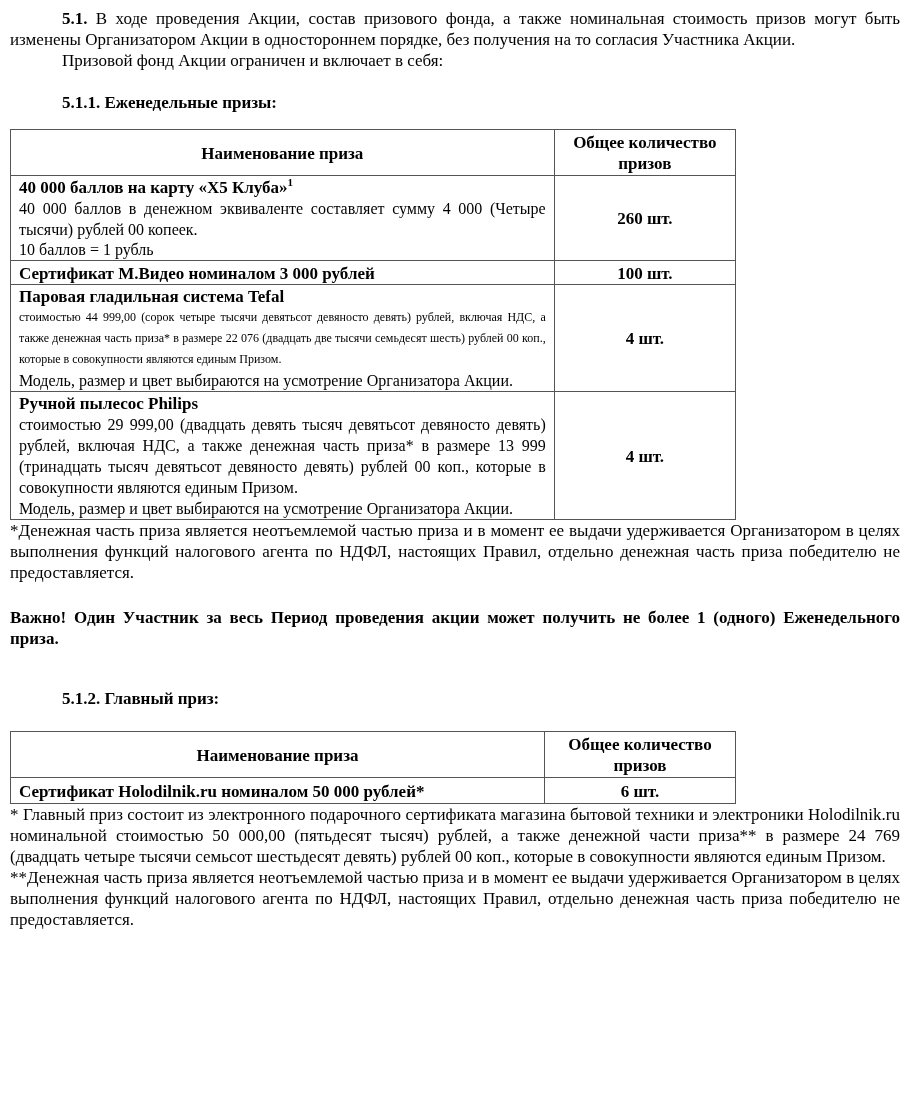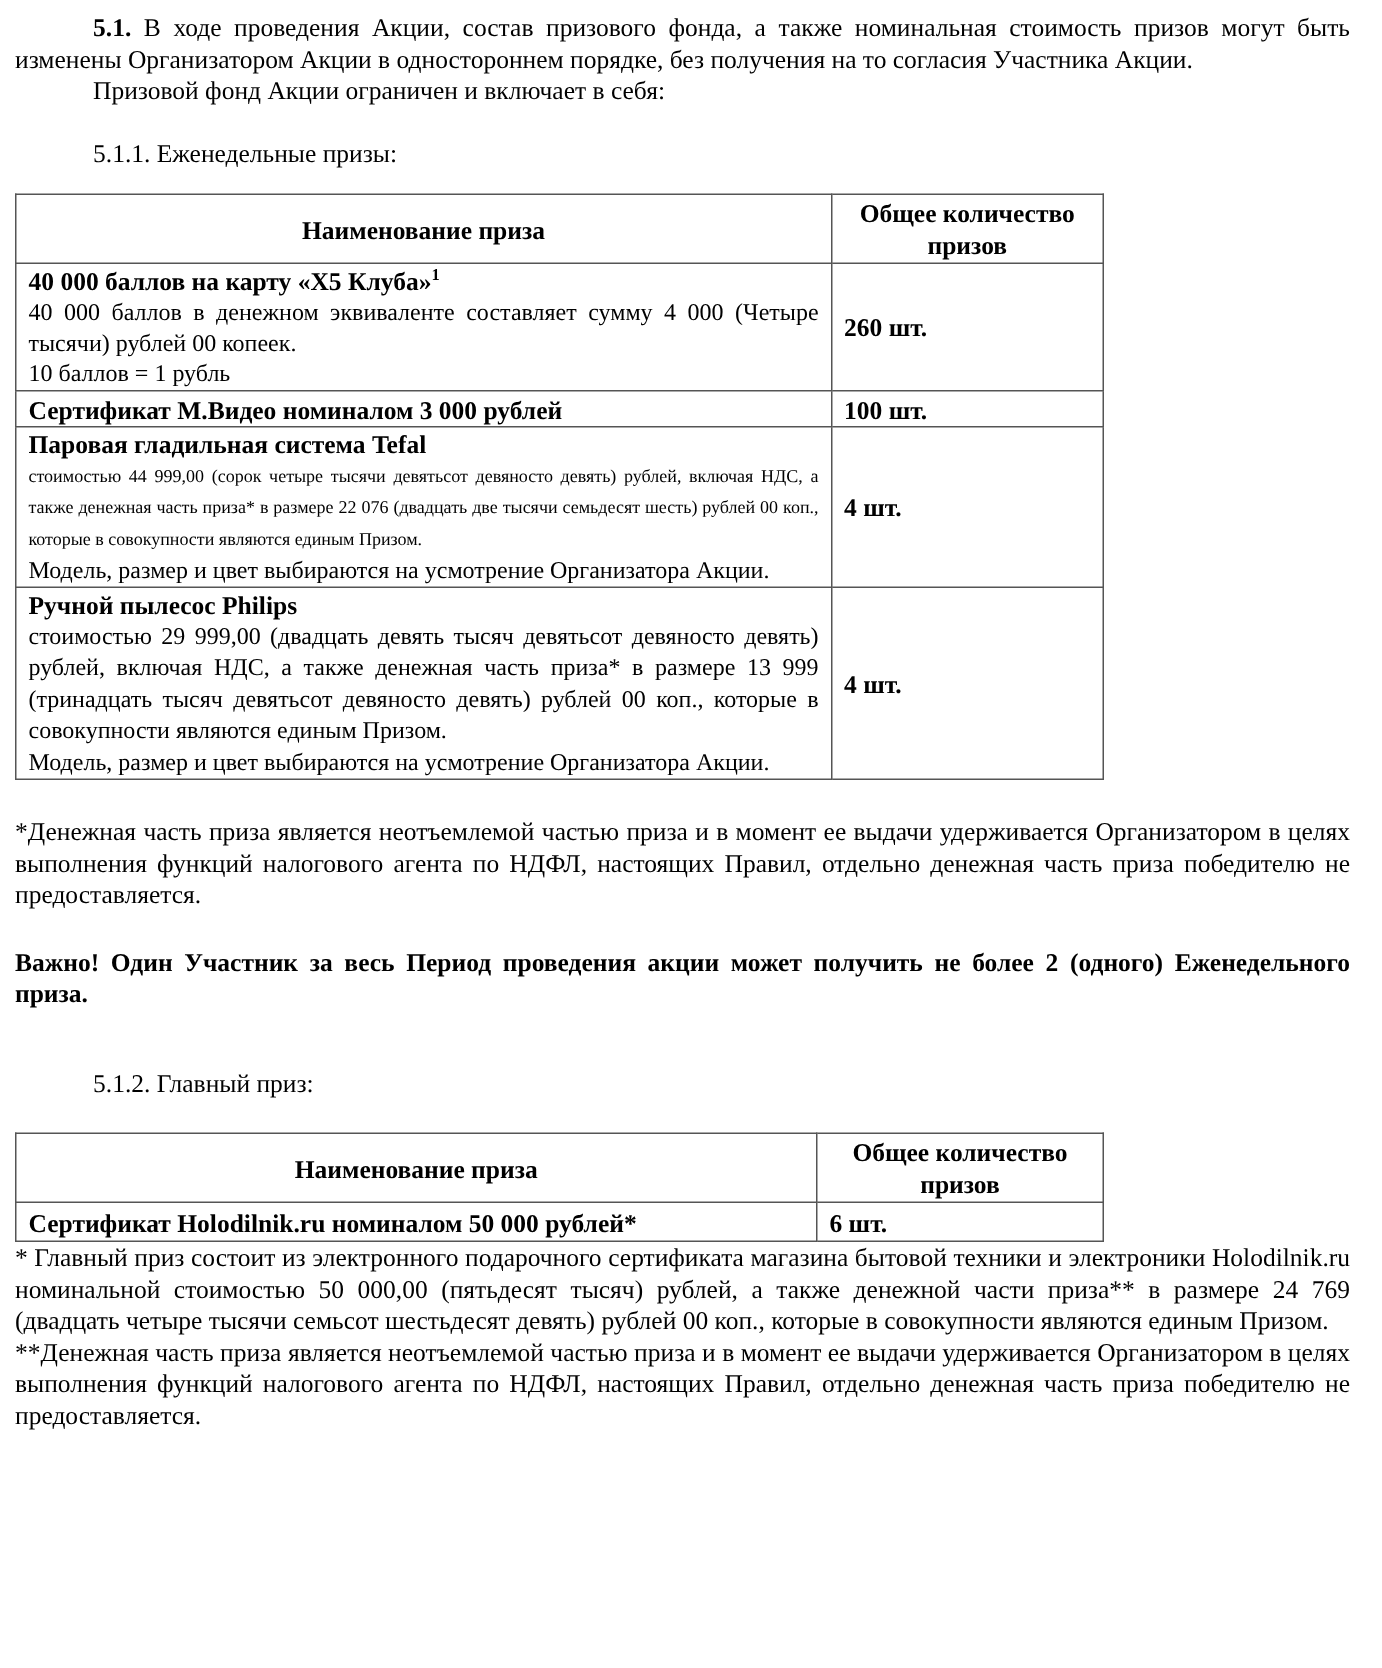--- a/index.html
+++ b/index.html
@@ -7,25 +7,25 @@
     width: 921px; height: 1112px; overflow: hidden;
     font-family: "Liberation Serif", "DejaVu Serif", serif;
     color: #000; font-size: 17px; line-height: 21px;
     position: relative;
   }
   .page { position: absolute; left: 10px; top: 8px; width: 890px; }
   .h-center { text-align: center; font-weight: bold; margin: 0; }
   p { margin: 0; text-align: justify; }
   .indent { text-indent: 52px; }
   .bold { font-weight: bold; }
-  .subhead { font-weight: normal; padding-left: 52px; }
+  .subhead { font-weight: bold; padding-left: 52px; }
   table { border-collapse: collapse; width: 726px; }
   td, th { border: 1.5px solid #555; vertical-align: middle; padding: 1px 8px 0 8px; }
   th { font-weight: bold; text-align: center; }
-  td.qty { font-weight: bold; }
+  td.qty { text-align: center; font-weight: bold; }
   .prize-title { font-weight: bold; }
   .prize-desc { text-align: justify; }
   sup { font-size: 11px; line-height: 0; }
 </style>
 </head>
 <body>
 
 <div class="page">
 
 
@@ -71,23 +71,23 @@
       <td>
         <div class="prize-title">Ручной пылесос Philips</div>
         <div class="prize-desc" style="font-size:16px;">стоимостью 29 999,00 (двадцать девять тысяч девятьсот девяносто девять) рублей, включая НДС, а также денежная часть приза* в размере 13 999 (тринадцать тысяч девятьсот девяносто девять) рублей 00 коп., которые в совокупности являются единым Призом.</div>
         <div style="font-size:16px;">Модель, размер и цвет выбираются на усмотрение Организатора Акции.</div>
       </td>
       <td class="qty">4 шт.</td>
     </tr>
   </tbody>
     </table>
 
-  <p style="margin-top:24px;">*Денежная часть приза является неотъемлемой частью приза и в момент ее выдачи удерживается Организатором в целях выполнения функций налогового агента по НДФЛ, настоящих Правил, отдельно денежная часть приза победителю не предоставляется.</p>
+  <p style="">*Денежная часть приза является неотъемлемой частью приза и в момент ее выдачи удерживается Организатором в целях выполнения функций налогового агента по НДФЛ, настоящих Правил, отдельно денежная часть приза победителю не предоставляется.</p>
 
-  <p class="bold" style="margin-top:24px;">Важно! Один Участник за весь Период проведения акции может получить не более 2 (одного) Еженедельного приза.</p>
+  <p class="bold" style="margin-top:24px;">Важно! Один Участник за весь Период проведения акции может получить не более 1 (одного) Еженедельного приза.</p>
 
   <p class="subhead" style="margin-top:39px;">5.1.2. Главный приз:</p>
 
   <table style="margin-top:22px;">
     <colgroup>
         <col style="width:670px">
         <col style="width:220px">
       </colgroup>
     <tbody>
         <tr>

